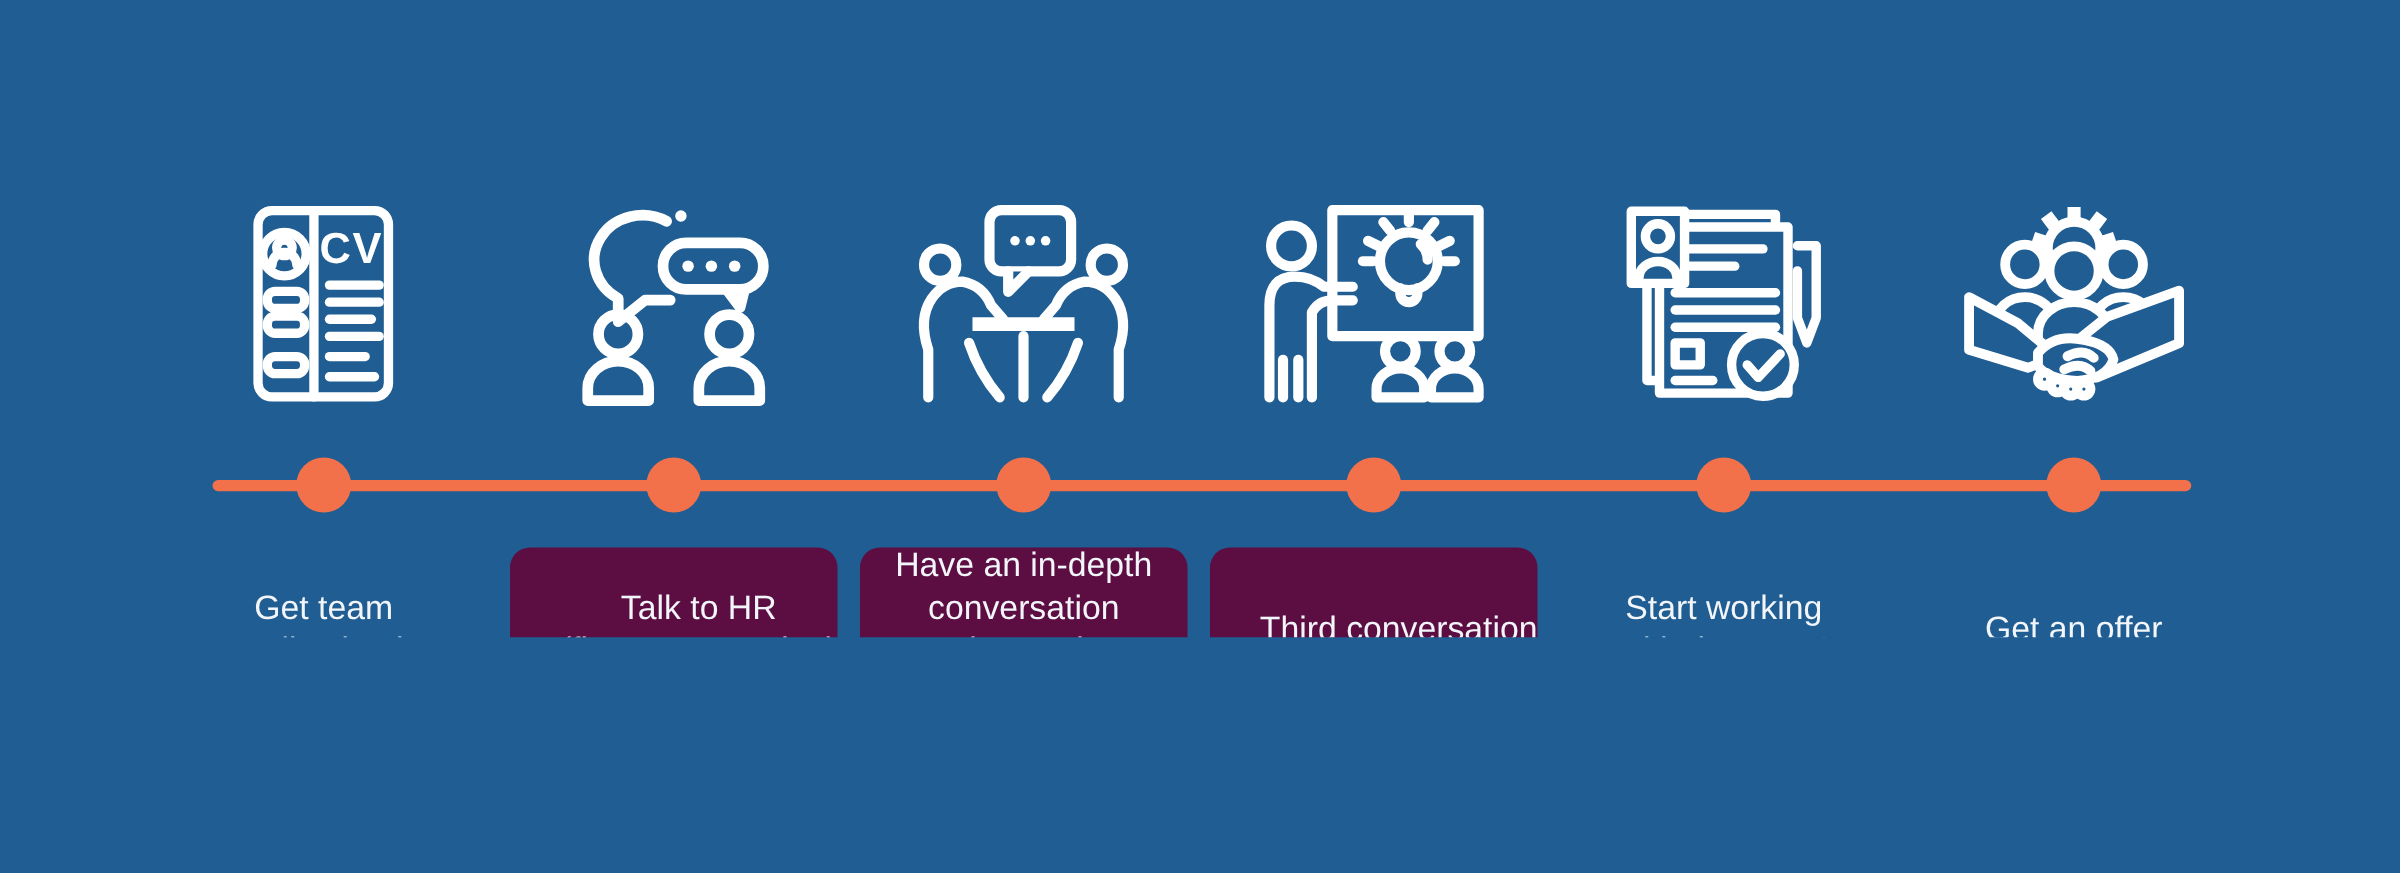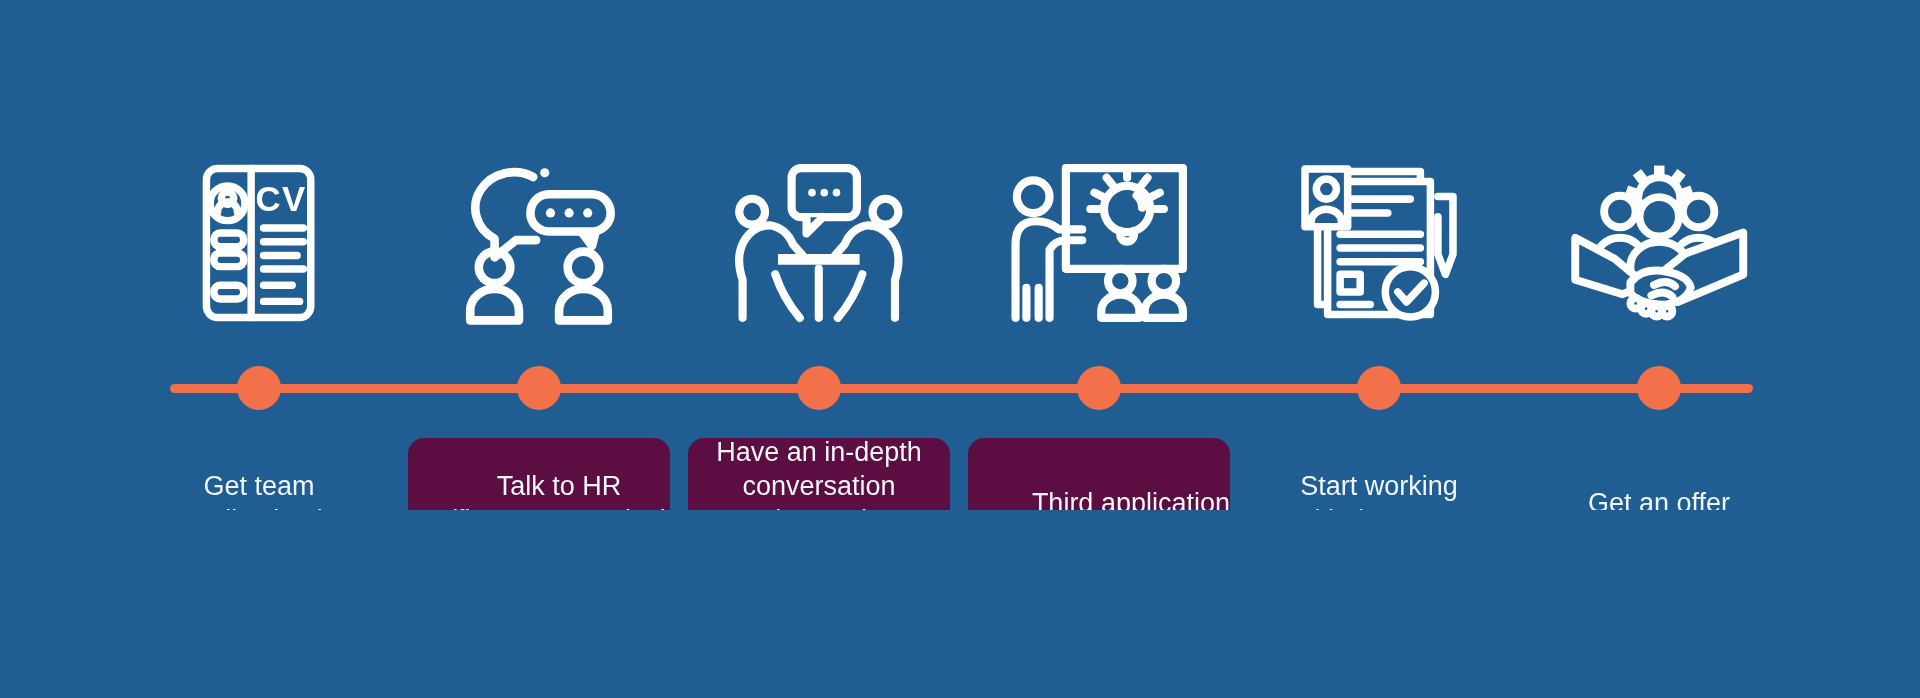--- a/index.html
+++ b/index.html
@@ -196,21 +196,21 @@
     </div>
     <div class="cell label-cell">
       <div class="boxed">
         <div class="label">Have an in-depth
 conversation
 (second conversation)</div>
       </div>
     </div>
     <div class="cell label-cell">
       <div class="boxed">
-        <div class="label">Third application</div>
+        <div class="label">Third conversation</div>
       </div>
     </div>
     <div class="cell label-cell">
       <div class="label">Start working
 with the team!</div>
     </div>
     <div class="cell label-cell">
       <div class="label">Get an offer</div>
     </div>
   </div>

